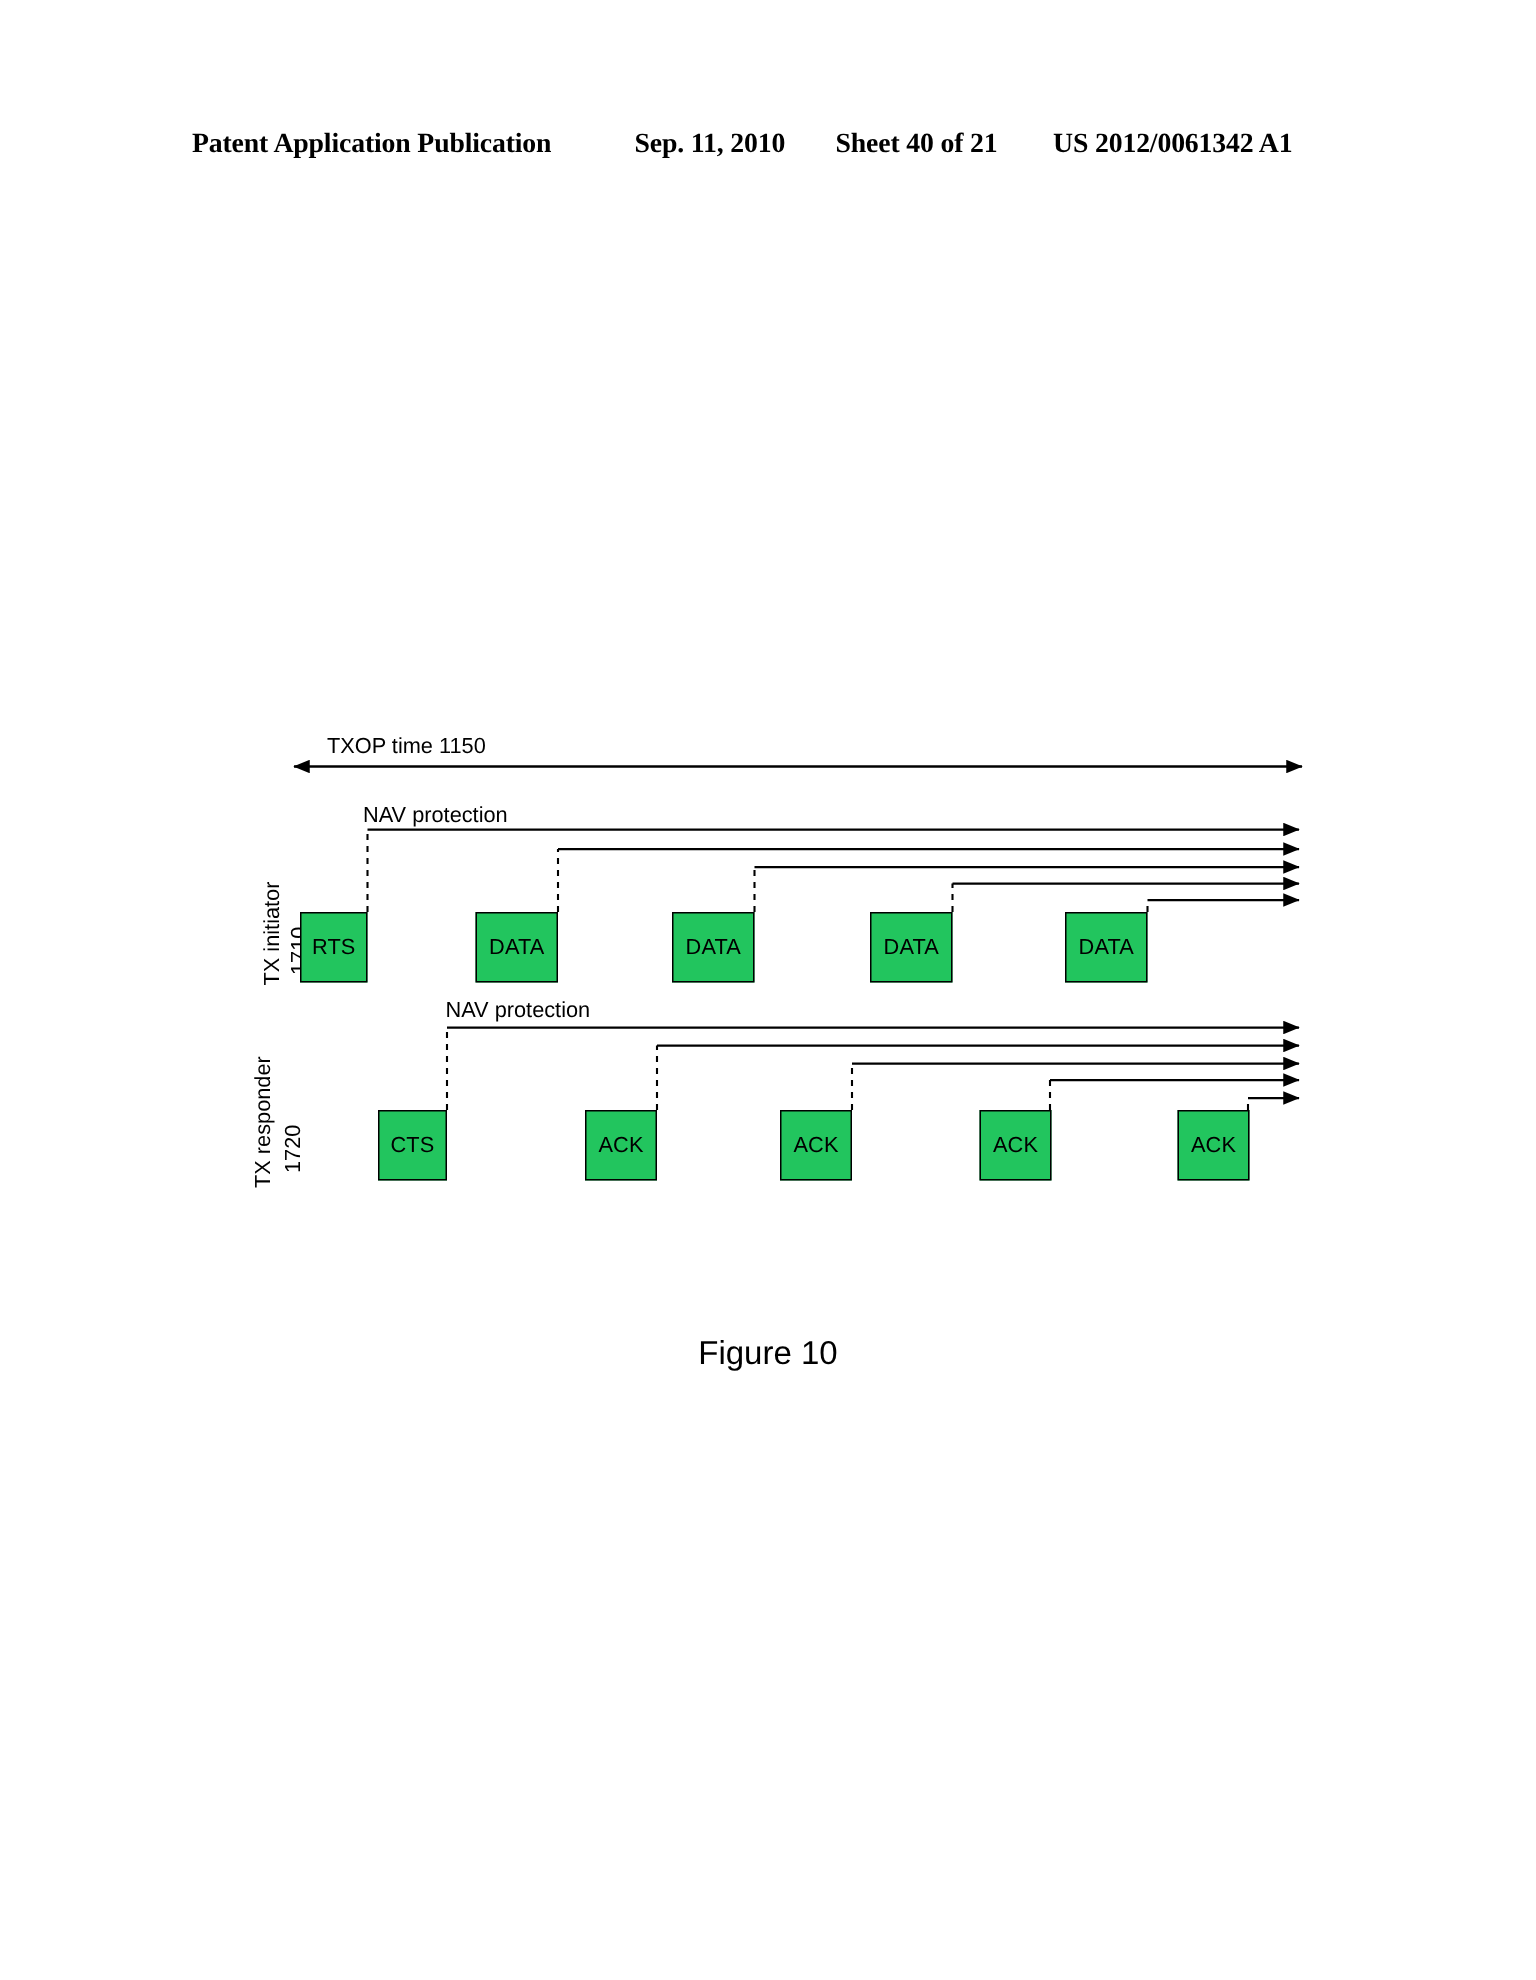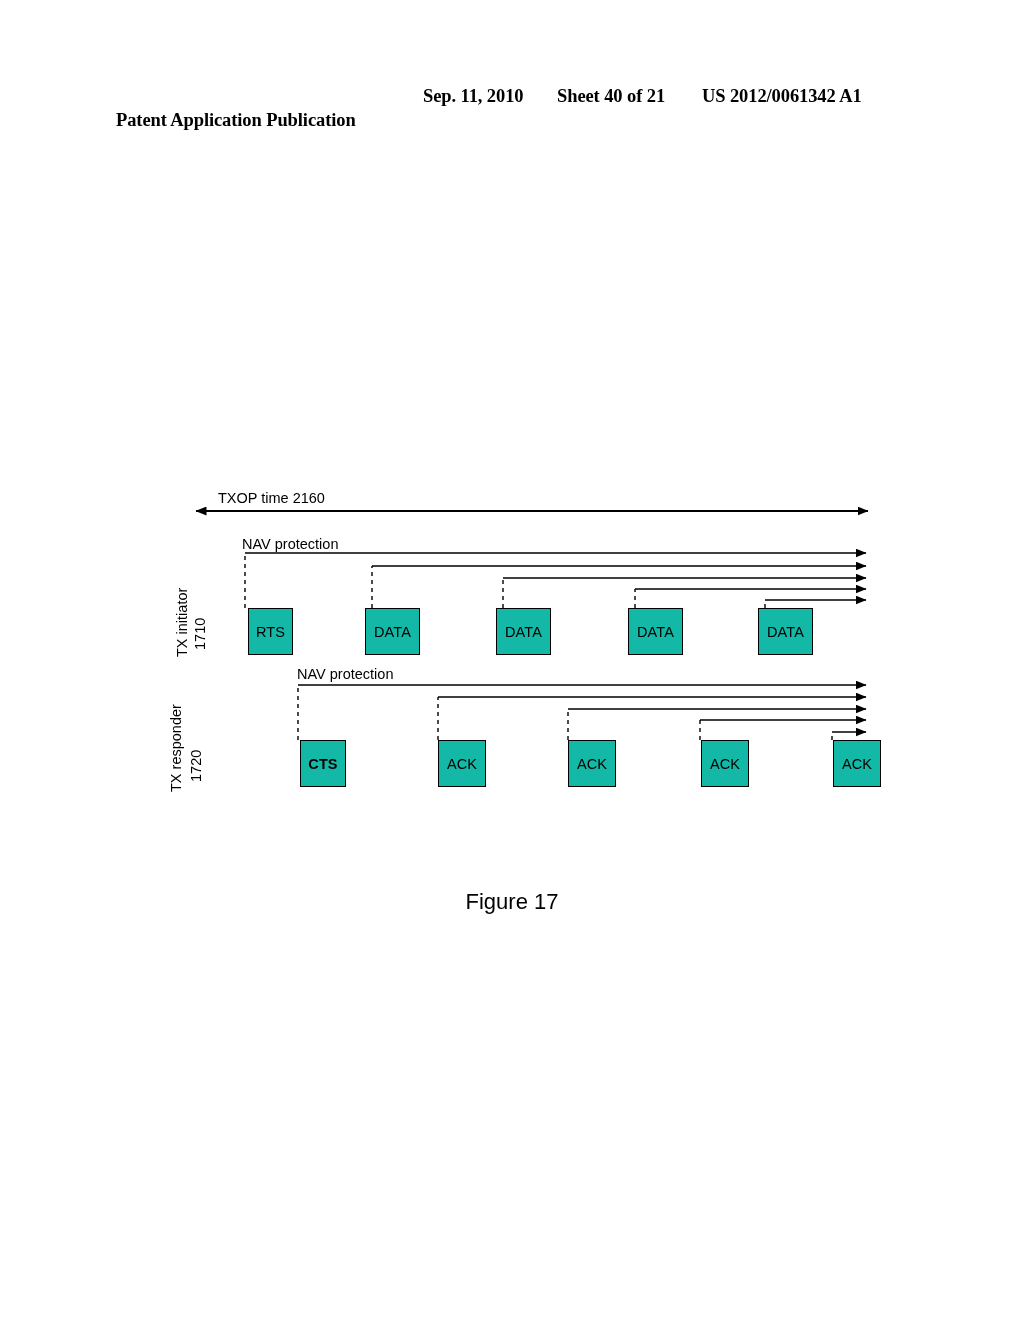--- a/index.html
+++ b/index.html
@@ -26,21 +26,21 @@
   }
   .hdr-item {
     position: absolute;
     font-family: "Liberation Serif", serif;
     font-weight: bold;
     font-size: 18.5px;
     letter-spacing: -0.1px;
     white-space: nowrap;
     color: #000;
   }
-  .hdr-pub   { left: 116px; top: 0; margin-top: 24px; }
+  .hdr-pub   { left: 128px; top: 0; }
   .hdr-date  { left: 423px; top: 0; }
   .hdr-sheet { left: 557px; top: 0; }
   .hdr-num   { left: 702px; top: 0; }
 
   
   .figure {
     position: absolute;
     left: 0;
     top: 0;
     width: 1024px;
@@ -79,30 +79,29 @@
   }
   .side-initiator-1 { left: 174px; top: 657px; }
   .side-initiator-2 { left: 192px; top: 650px; }
   .side-responder-1 { left: 168px; top: 792px; }
   .side-responder-2 { left: 188px; top: 782px; }
 
   
   .pkt {
     position: absolute;
     border: 1.4px solid #000;
-    background: #14b8a6;
+    background: #22c55e;
     box-sizing: border-box;
     display: flex;
     align-items: center;
     justify-content: center;
     font-family: "Liberation Sans", sans-serif;
     font-size: 14.5px;
     color: #000;
     letter-spacing: 0.1px;
-    margin-left: 48px;
   }
 
   .fig-caption {
     position: absolute;
     left: 0;
     top: 889px;
     width: 1024px;
     text-align: center;
     font-family: "Liberation Sans", sans-serif;
     font-size: 22px;
@@ -148,36 +147,36 @@
         <line x1="438" y1="697" x2="866" y2="697" stroke="#000" stroke-width="1.5" marker-end="url(#ah)"></line>
         <line x1="568" y1="740" x2="568" y2="709" stroke="#000" stroke-width="1.4" stroke-dasharray="4,4"></line>
         <line x1="568" y1="709" x2="866" y2="709" stroke="#000" stroke-width="1.5" marker-end="url(#ah)"></line>
         <line x1="700" y1="740" x2="700" y2="720" stroke="#000" stroke-width="1.4" stroke-dasharray="4,4"></line>
         <line x1="700" y1="720" x2="866" y2="720" stroke="#000" stroke-width="1.5" marker-end="url(#ah)"></line>
         <line x1="832" y1="740" x2="832" y2="732" stroke="#000" stroke-width="1.4" stroke-dasharray="4,4"></line>
         <line x1="832" y1="732" x2="866" y2="732" stroke="#000" stroke-width="1.5" marker-end="url(#ah)"></line>
       </g>
   </svg>
 
-  <div class="dg-text txop-label">TXOP time 2160</div>
+  <div class="dg-text txop-label">TXOP time 1150</div>
   <div class="dg-text nav-label-1">NAV protection</div>
   <div class="dg-text nav-label-2">NAV protection</div>
 
   <div class="side-label side-initiator-1">TX initiator</div>
   <div class="side-label side-initiator-2">1710</div>
   <div class="side-label side-responder-1">TX responder</div>
   <div class="side-label side-responder-2">1720</div>
 
   <div id="pkt-layer">
       <div class="pkt" style="left: 200px; top: 608px; width: 45px; height: 47px;">RTS</div>
       <div class="pkt" style="left: 317px; top: 608px; width: 55px; height: 47px;">DATA</div>
       <div class="pkt" style="left: 448px; top: 608px; width: 55px; height: 47px;">DATA</div>
       <div class="pkt" style="left: 580px; top: 608px; width: 55px; height: 47px;">DATA</div>
       <div class="pkt" style="left: 710px; top: 608px; width: 55px; height: 47px;">DATA</div>
-      <div class="pkt" style="left: 252px; top: 740px; width: 46px; height: 47px; font-weight: bold;">CTS</div>
+      <div class="pkt" style="left: 252px; top: 740px; width: 46px; height: 47px;">CTS</div>
       <div class="pkt" style="left: 390px; top: 740px; width: 48px; height: 47px;">ACK</div>
       <div class="pkt" style="left: 520px; top: 740px; width: 48px; height: 47px;">ACK</div>
       <div class="pkt" style="left: 653px; top: 740px; width: 48px; height: 47px;">ACK</div>
       <div class="pkt" style="left: 785px; top: 740px; width: 48px; height: 47px;">ACK</div>
     </div>
 
-  <div class="fig-caption">Figure 17</div>
+  <div class="fig-caption">Figure 10</div>
 </div>
 
 </body></html>

